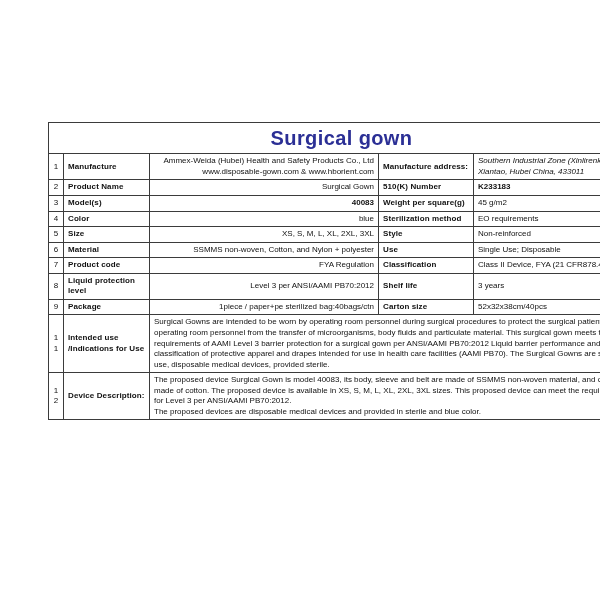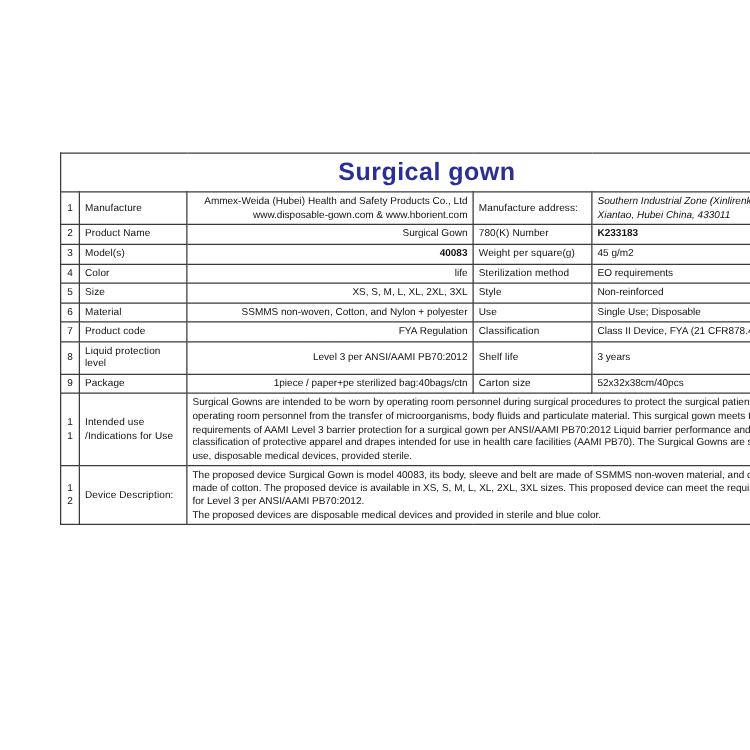--- a/index.html
+++ b/index.html
@@ -52,21 +52,21 @@
     word-wrap: break-word;
   }
   .c-num  { width: 15px;  text-align: center; font-size: 8px; color: #161616; background: #ffffff; }
   .c-lbl  { width: 86px; }
   .c-val  { width: 229px; text-align: right; }
   .c-lbl2 { width: 95px; }
   .c-val2 { width: 161px; }
 
   td.hdr-blue {
     background: #8ba5d6;
-    font-weight: normal;
+    font-weight: bold;
     color: #0d1430;
     text-align: left;
     padding-left: 5px;
     letter-spacing: 0.1px;
   }
   td.tint { background: #f7f7f7; font-style: italic; }
   td.left-text {
     text-align: left;
     padding-left: 6px;
     padding-right: 6px;
@@ -119,36 +119,36 @@
         <td class="c-val" style="white-space:pre-line;">Ammex-Weida (Hubei) Health and Safety Products Co., Ltd
 www.disposable-gown.com &amp; www.hborient.com</td>
         <td class="c-lbl2 hdr-blue">Manufacture address:</td>
         <td class="c-val2 tint left-text">Southern Industrial Zone (Xinlirenkou), Xiantao, Hubei China, 433011</td>
       </tr>
 
       <tr>
         <td class="c-num">2</td>
         <td class="c-lbl hdr-blue">Product Name</td>
         <td class="c-val big-val">Surgical Gown</td>
-        <td class="c-lbl2 hdr-blue">780(K) Number</td>
+        <td class="c-lbl2 hdr-blue">510(K) Number</td>
         <td class="c-val2 bold-val">K233183</td>
       </tr>
 
       <tr>
         <td class="c-num">3</td>
         <td class="c-lbl hdr-blue">Model(s)</td>
         <td class="c-val bold-val">40083</td>
         <td class="c-lbl2 hdr-blue">Weight per square(g)</td>
         <td class="c-val2">45 g/m2</td>
       </tr>
 
       <tr>
         <td class="c-num">4</td>
         <td class="c-lbl hdr-blue">Color</td>
-        <td class="c-val">life</td>
+        <td class="c-val">blue</td>
         <td class="c-lbl2 hdr-blue">Sterilization method</td>
         <td class="c-val2">EO requirements</td>
       </tr>
 
       <tr>
         <td class="c-num">5</td>
         <td class="c-lbl hdr-blue">Size</td>
         <td class="c-val">XS, S, M, L, XL, 2XL, 3XL</td>
         <td class="c-lbl2 hdr-blue">Style</td>
         <td class="c-val2">Non-reinforced</td>

